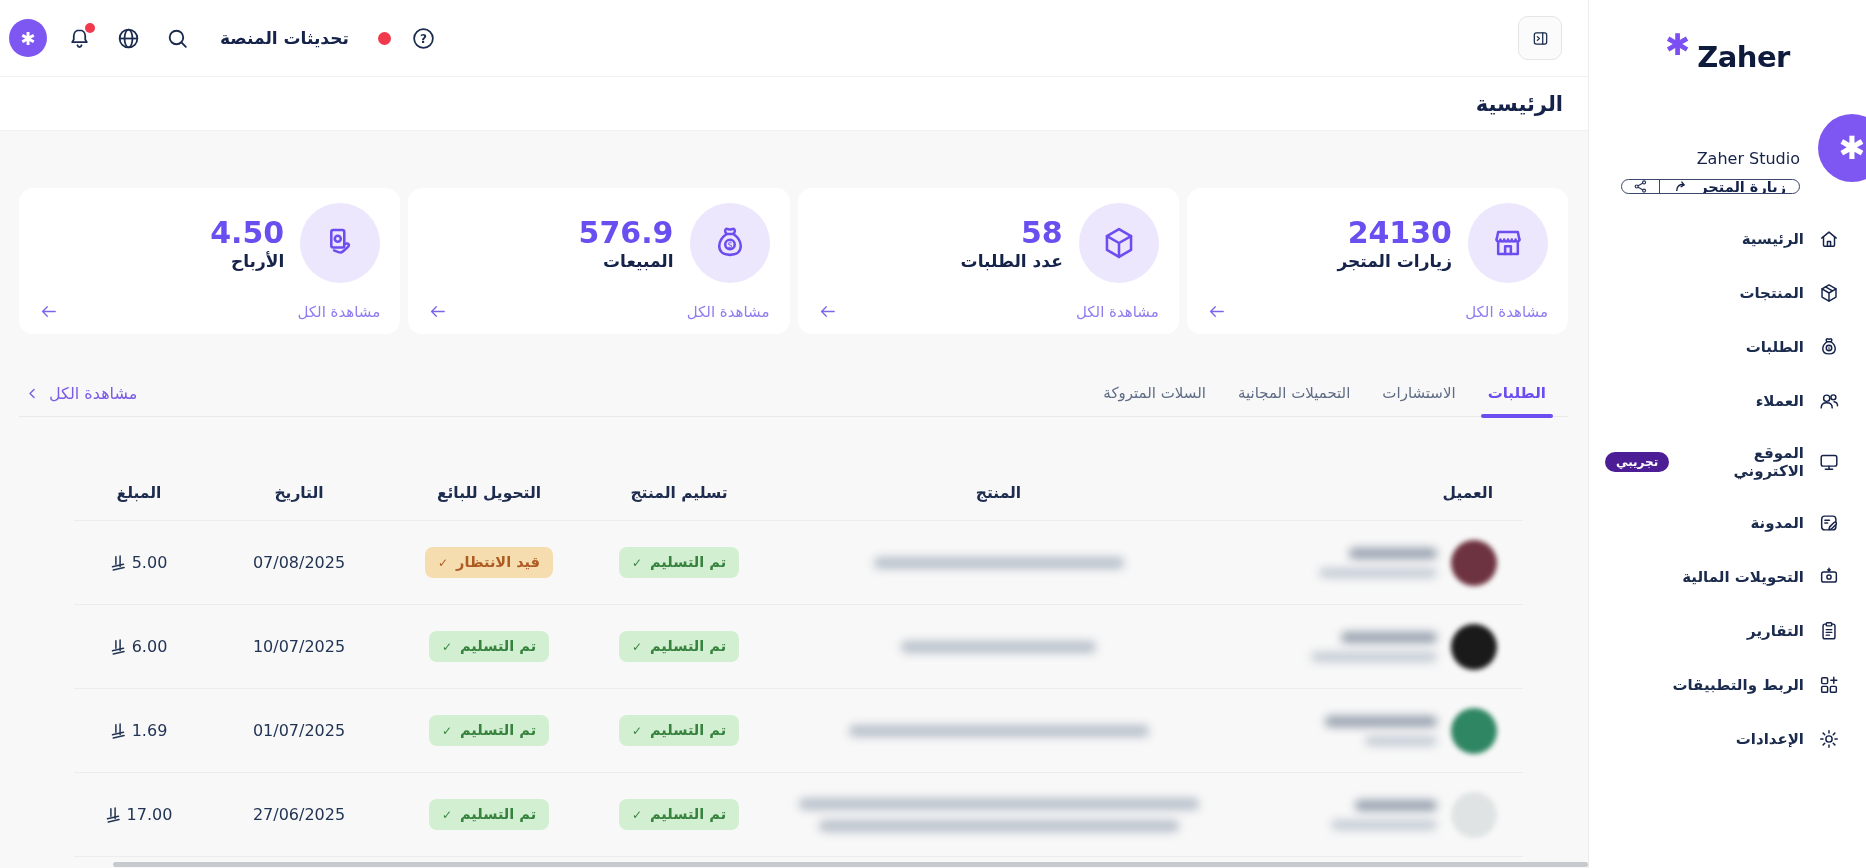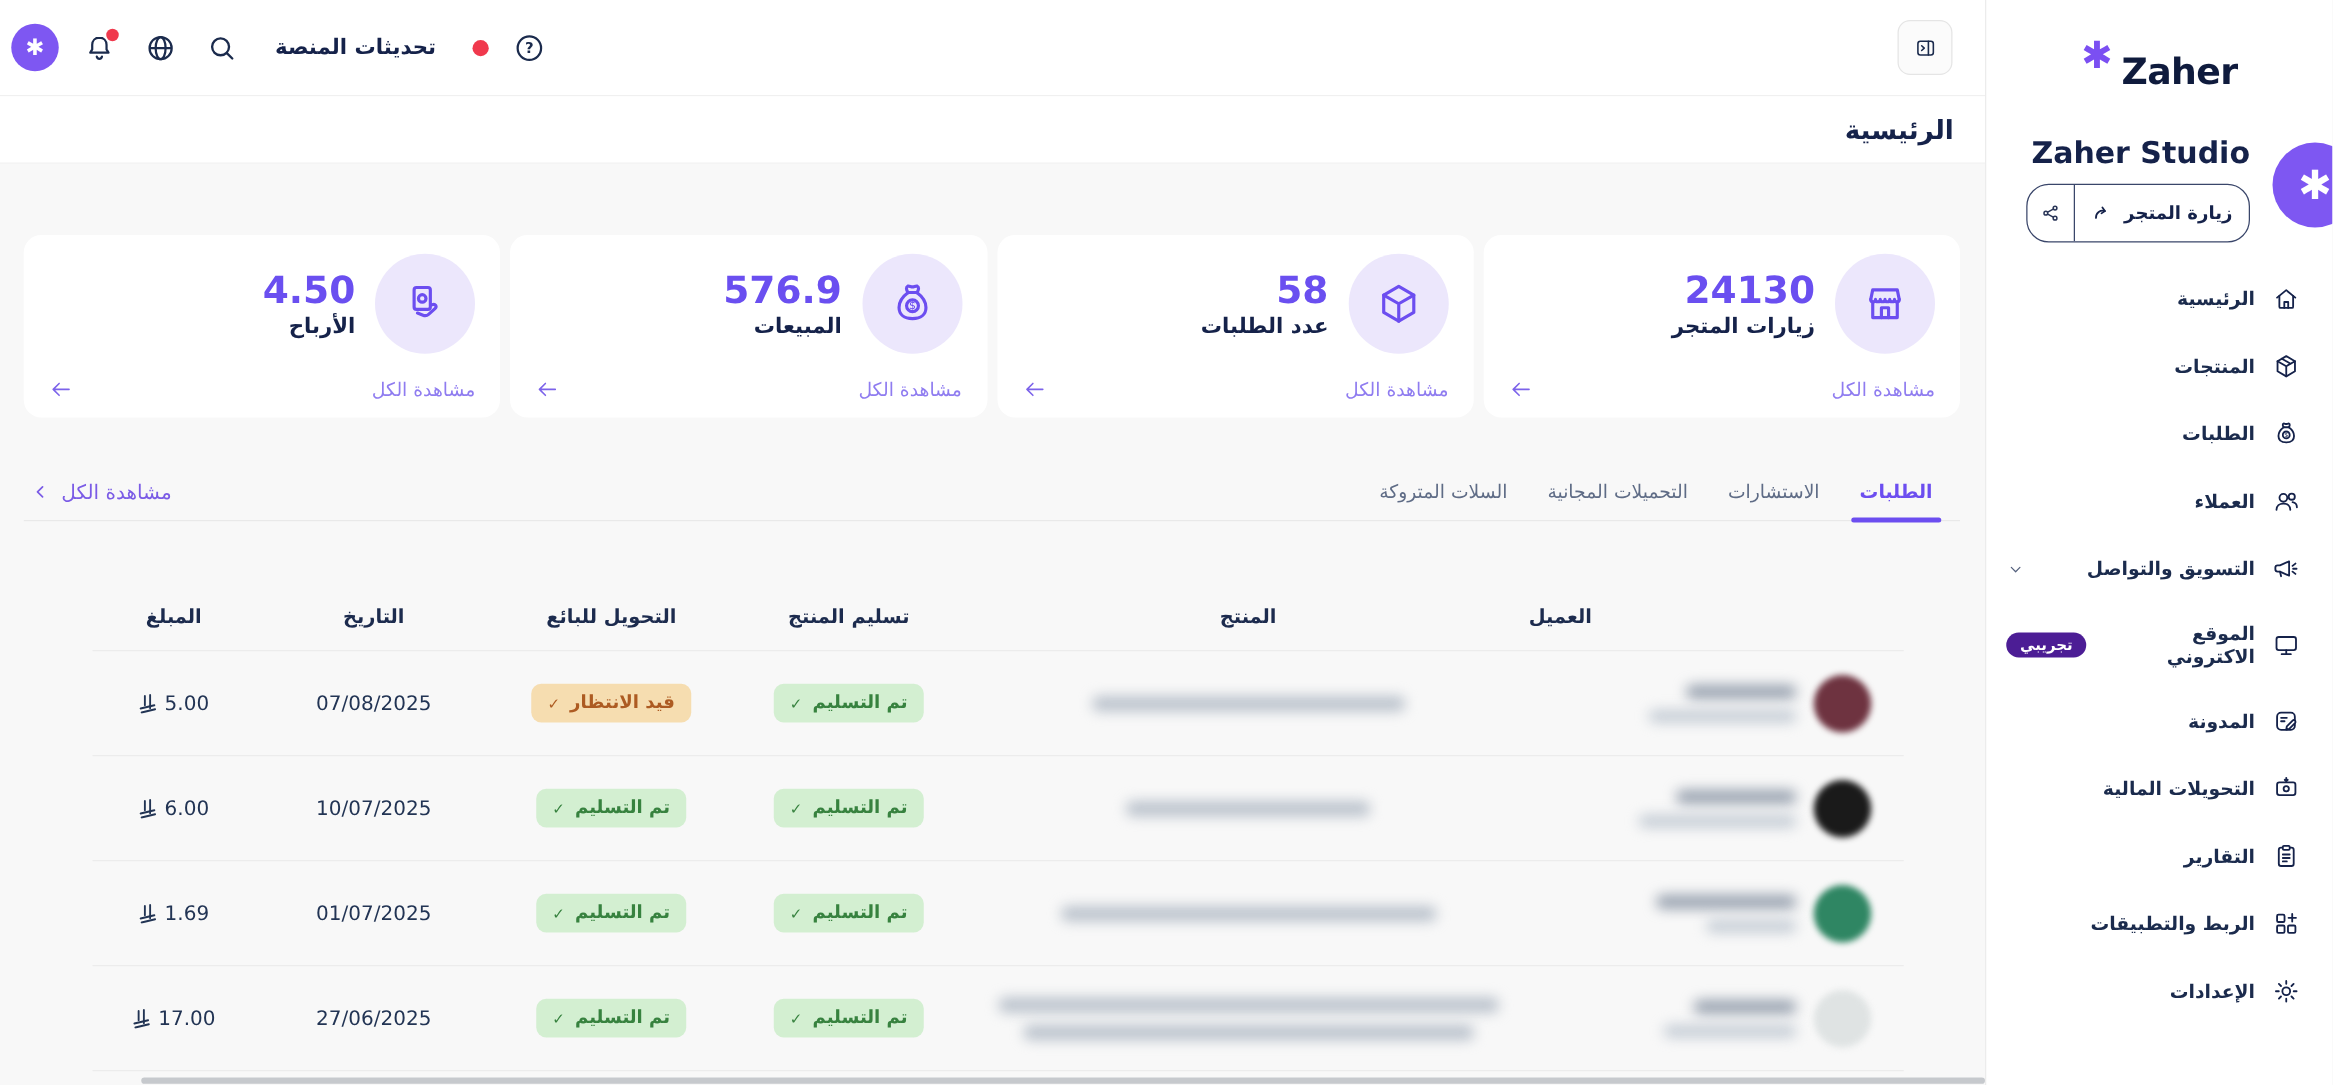--- a/index.html
+++ b/index.html
@@ -6,21 +6,21 @@
   html,body { width:1866px; height:868px; overflow:hidden; }
   body { font-family:"DejaVu Sans", sans-serif; background:#F8F8F8; display:flex; color:#15224A; }
 
   
   .sidebar { width:278px; min-width:278px; height:100%; background:#fff; border-left:1px solid #ECECEC; position:relative; overflow:hidden; }
   .logo-row { direction:ltr; display:flex; align-items:center; justify-content:center; gap:7px; padding-top:16px; }
   .logo-ast { color:#7B4FF2; font-size:30px; font-weight:bold; line-height:1; }
   .logo-text { font-size:29px; font-weight:bold; color:#0F1B3D; letter-spacing:-0.5px;margin-top:24px; }
   .store-sec { position:relative; margin-top:34px; padding-right:66px; display:flex; flex-direction:column; align-items:flex-start; gap:11px; height:86px; }
   .store-avatar { position:absolute; top:6px; right:-20px; width:68px; height:68px; border-radius:50%; background:#7E57F2; color:#fff; display:flex; align-items:center; justify-content:center; font-size:32px; font-weight:bold; }
-  .store-name { font-size:24px; font-weight:bold; color:#15224A; }
+  .store-name { font-size:16px; font-weight:normal; color:#15224A;margin-top:41px; }
   .visit-pill { direction:ltr; display:flex; align-items:stretch; border:1.5px solid #3A466A; border-radius:18px; height:48px; overflow:hidden; background:#fff; cursor:pointer; }
   .pill-share { width:38px; display:flex; align-items:center; justify-content:center; border-right:1.5px solid #3A466A; }
   .pill-main { display:flex; align-items:center; gap:8px; padding:0 13px; font-size:14.5px; font-weight:600; color:#15224A; }
   .nav { margin-top:18px; display:flex; flex-direction:column; }
   .nav-item { display:flex; align-items:center; gap:14px; padding:16px 26px 16px 16px; cursor:pointer; }
   .nav-label { font-size:15px; font-weight:600; color:#1B2B4D; }
   .nav-badge { background:#4c1d95; color:#fff; font-size:12px; font-weight:700; padding:3px 11px; border-radius:12px; }
   .nav-chev { margin-inline-start:auto; display:flex; color:#57637f; }
   .nav-chev svg { width:15px; height:15px; }
 
@@ -64,21 +64,21 @@
   .tab.active { color:#6C4EF0; font-weight:700; }
   .tab.active::after { content:''; position:absolute; bottom:-2px; right:9px; left:9px; height:4px; border-radius:3px; background:#6C4EF0; }
   .view-all { display:flex; align-items:center; gap:9px; color:#7B5CE6; font-size:16px; padding-bottom:13px; cursor:pointer; }
   .view-all svg { width:15px; height:15px; }
 
   
   .table-wrap { margin:40px 45px 0 55px; }
   .orow { display:grid; grid-template-columns:300px 1fr 190px 190px 190px 130px; align-items:center; border-bottom:1px solid #ECECEC; height:84px; }
   .orow.ohead { height:64px; align-items:end; padding-bottom:18px; }
   .hcell { font-size:15.5px; font-weight:700; color:#1C2B4E; text-align:center; }
-  .hcell.h-customer { text-align:left; padding-right:30px; }
+  .hcell.h-customer { text-align:right; padding-right:30px; }
   .c-customer { display:flex; align-items:center; gap:14px; padding-right:26px; }
   .avatar { width:46px; height:46px; min-width:46px; border-radius:50%; filter:blur(2.5px); }
   .cust-lines { display:flex; flex-direction:column; gap:9px; align-items:flex-start; }
   .bar { display:block; height:11px; border-radius:5px; background:#96A0AE; filter:blur(5px); }
   .bar.light { background:#C3CBD4; height:10px; }
   .bar.prod { background:#B9C1CB; height:12px; }
   .c-product { display:flex; flex-direction:column; gap:10px; align-items:center; justify-content:center; }
   .c-center { display:flex; justify-content:center; }
   .badge { display:inline-flex; align-items:center; gap:8px; border-radius:8px; padding:8px 13px; font-size:14.5px; font-weight:600; line-height:1; }
   .badge .chk { font-size:12px; }
@@ -163,35 +163,20 @@
       <span class="icn ">
           <svg viewBox="0 0 24 24" fill="none" stroke="currentColor" stroke-width="1.6" stroke-linecap="round" stroke-linejoin="round">
             <circle cx="9.5" cy="9" r="3.4"></circle>
             <path d="M3.5 19.5 C3.5 16 6 14 9.5 14 C13 14 15.5 16 15.5 19.5"></path>
             <circle cx="16.8" cy="8" r="2.7"></circle>
             <path d="M17.5 12.8 C20 13.2 21.3 15 21.3 17.3"></path>
           </svg>
         </span>
       <span class="nav-label">العملاء</span>
 
-    </div>
-    <div class="nav-item">
-      <span class="icn ">
-          <svg viewBox="0 0 24 24" fill="none" stroke="currentColor" stroke-width="1.6" stroke-linecap="round" stroke-linejoin="round">
-            <path d="M14.5 5.5 L6.5 9 H4.5 C3.4 9 2.5 9.9 2.5 11 V12.5 C2.5 13.6 3.4 14.5 4.5 14.5 H6.5 L14.5 18 Z"></path>
-            <path d="M6.5 14.5 L7.5 18.5 M17.5 9.5 L20 7.5 M18 12 H21 M17.5 14.5 L20 16.5"></path>
-          </svg>
-        </span>
-      <span class="nav-label">التسويق والتواصل</span>
-
-      <span class="nav-chev">
-          <svg viewBox="0 0 24 24" fill="none" stroke="currentColor" stroke-width="1.6" stroke-linecap="round" stroke-linejoin="round">
-            <path d="M6.5 9.5 L12 15 L17.5 9.5"></path>
-          </svg>
-        </span>
     </div>
     <div class="nav-item">
       <span class="icn ">
           <svg viewBox="0 0 24 24" fill="none" stroke="currentColor" stroke-width="1.6" stroke-linecap="round" stroke-linejoin="round">
             <rect x="3.5" y="5" width="17" height="11.5" rx="2"></rect>
             <path d="M12 16.5 V19.5 M8 20 H16"></path>
           </svg>
         </span>
       <span class="nav-label">الموقع الاكتروني</span>
       <span class="nav-badge">تجريبي</span>

